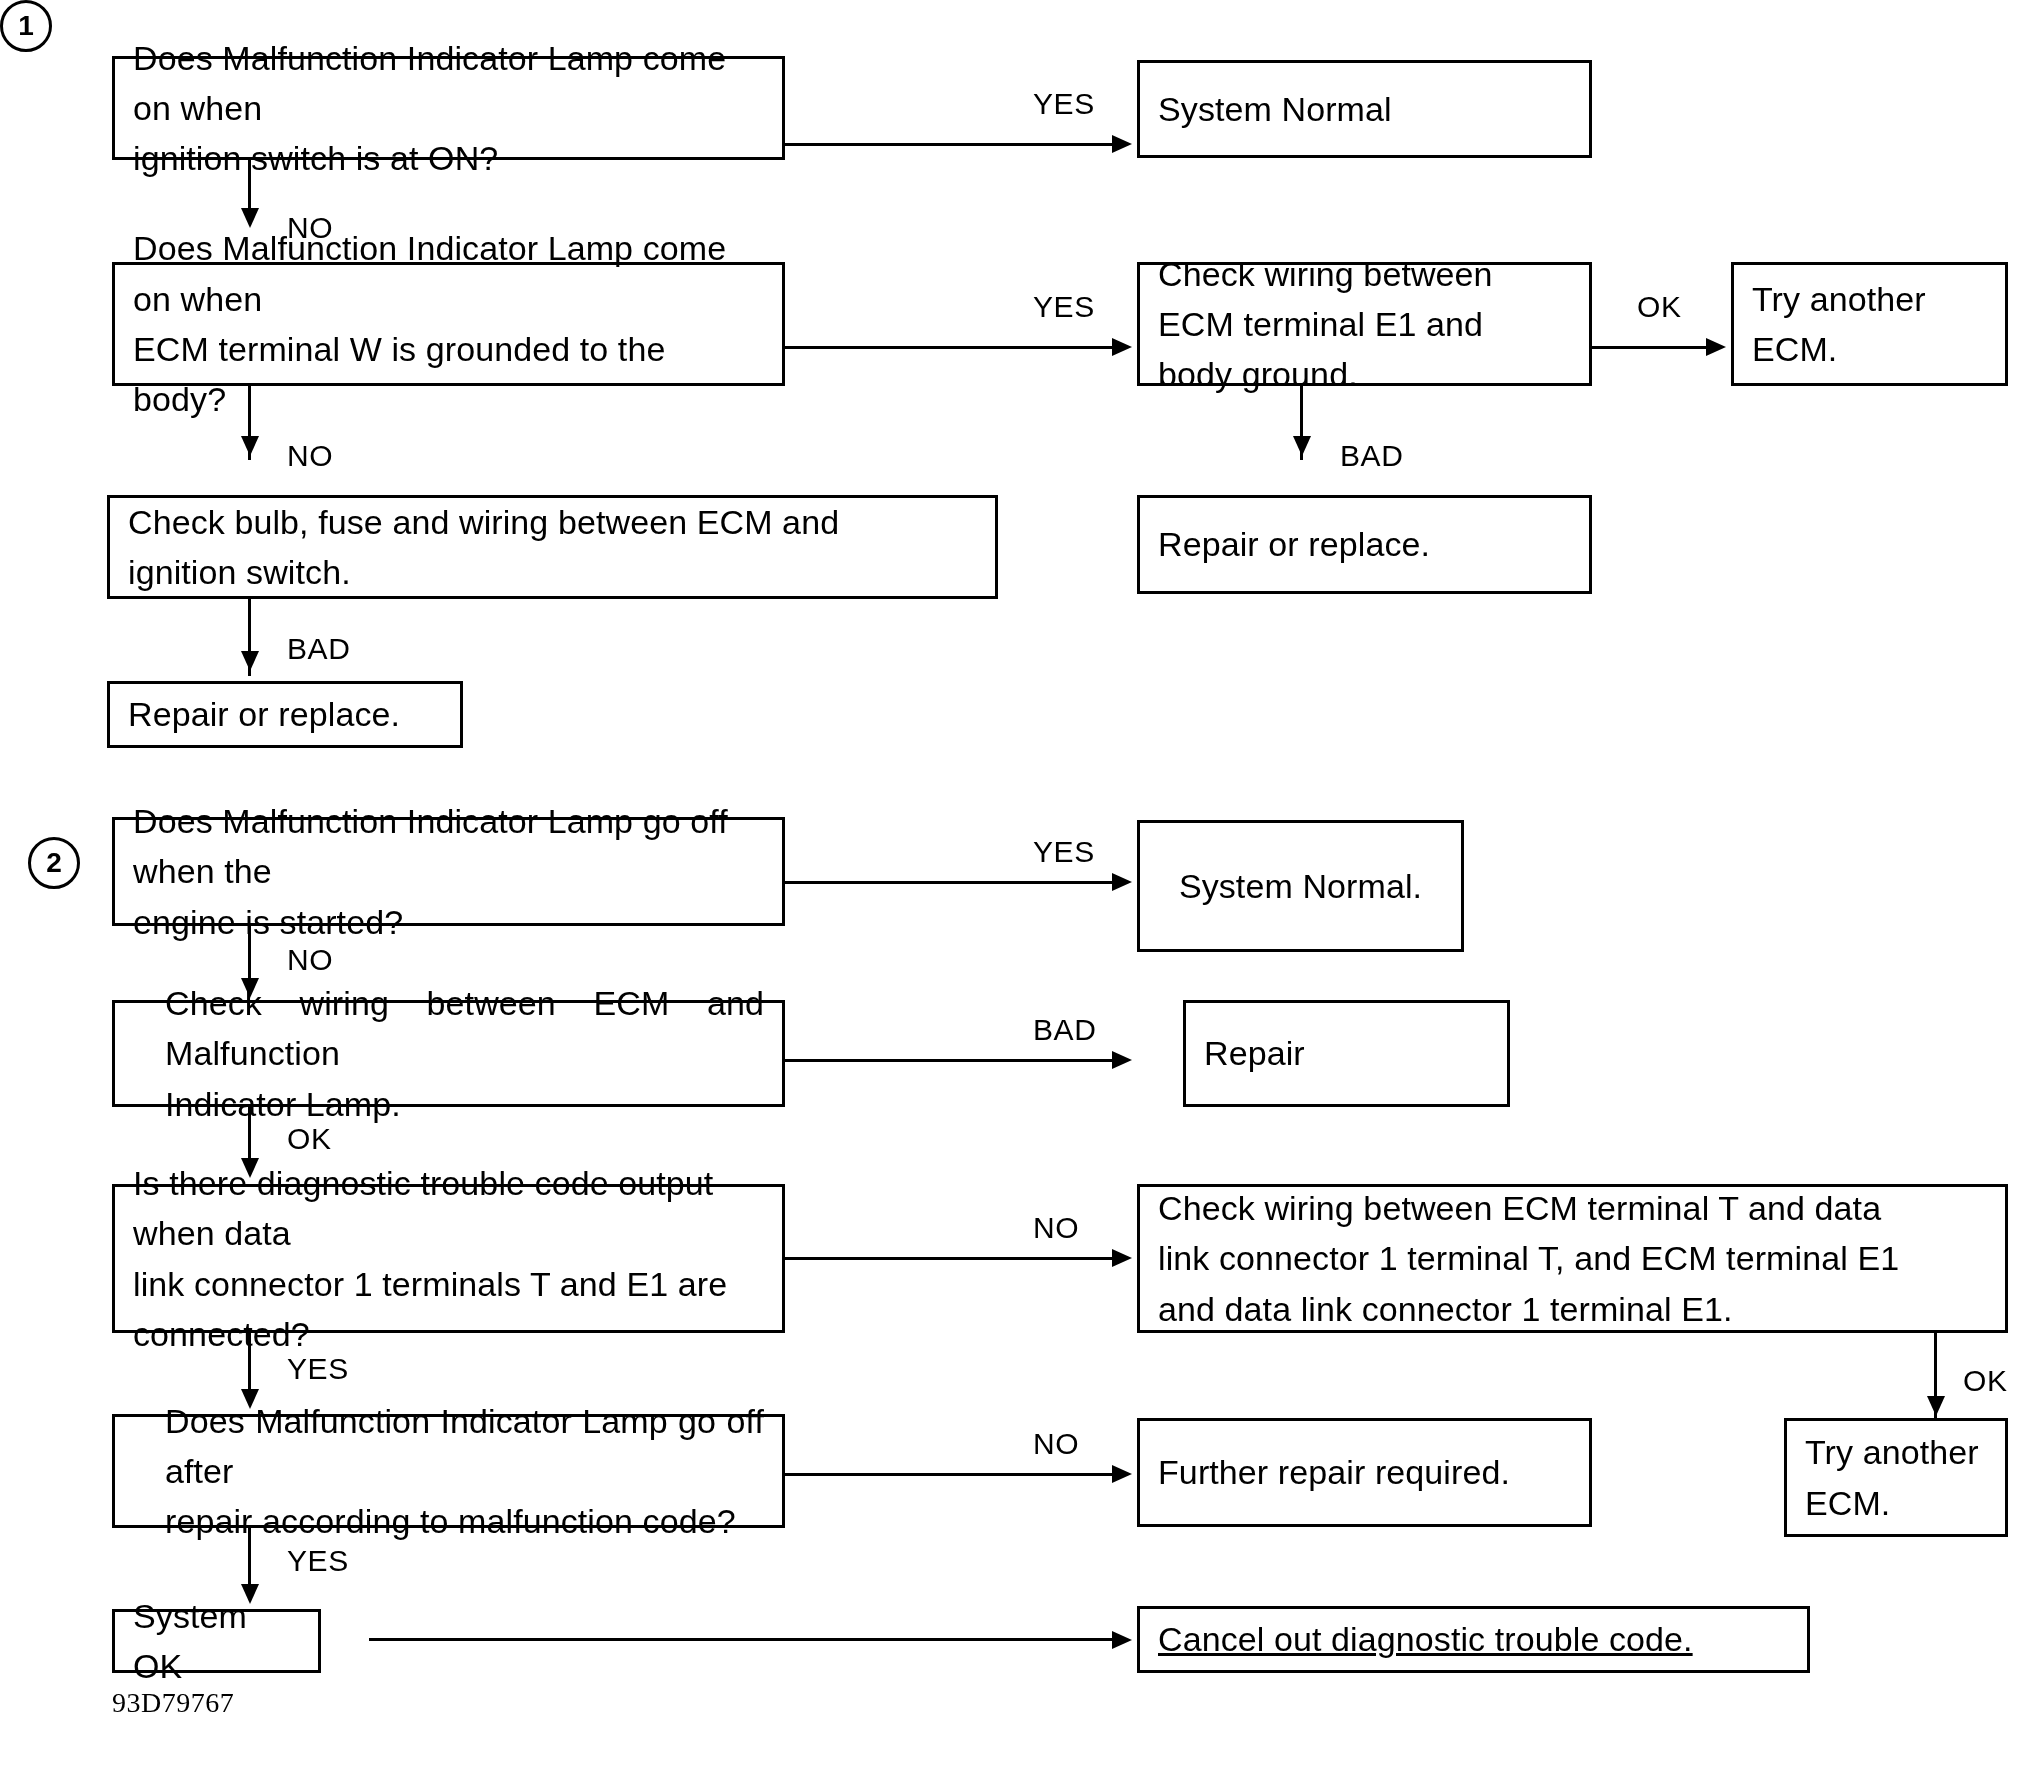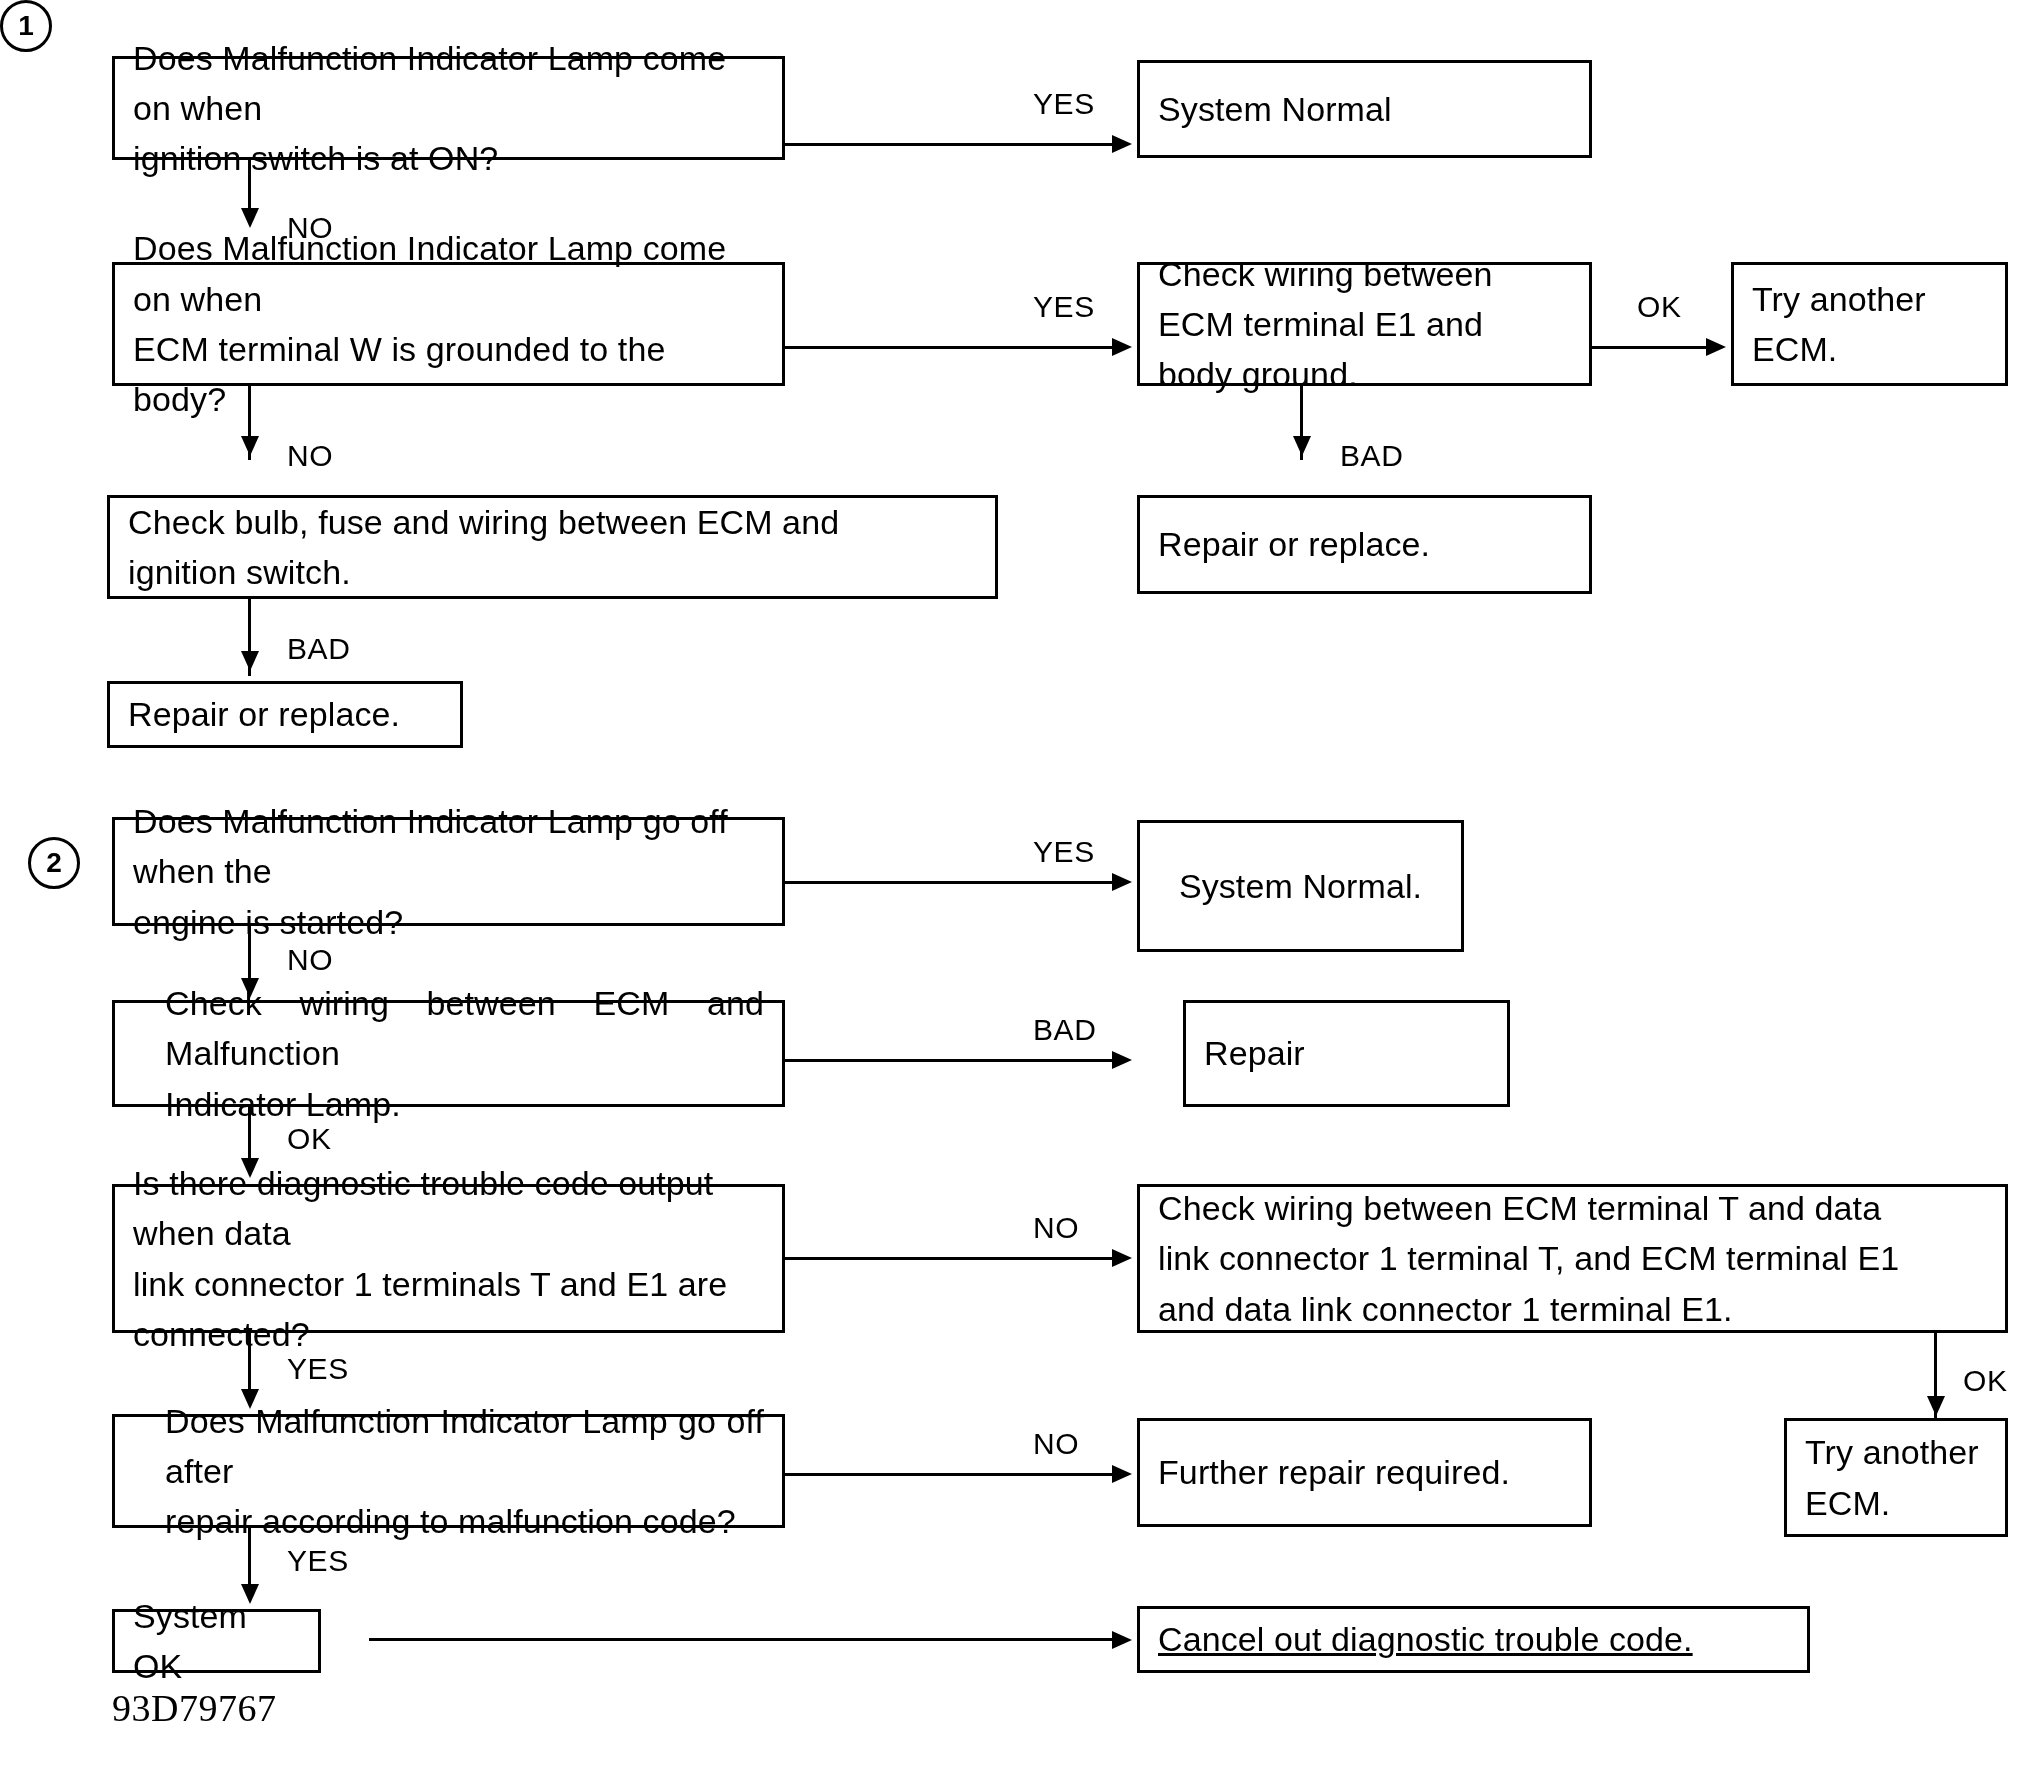--- a/index.html
+++ b/index.html
@@ -79,21 +79,21 @@
     display: flex;
     align-items: center;
     justify-content: center;
     font-size: 28px;
     font-weight: 600;
     line-height: 1;
   }
   .figure-code {
     position: absolute;
     font-family: "Liberation Serif", serif;
-    font-size: 38px;
+    font-size: 28px;
     letter-spacing: 0.5px;
     line-height: 1;
     white-space: nowrap;
   }
 </style>
 </head>
 <body>
 
 <div id="page">
 

